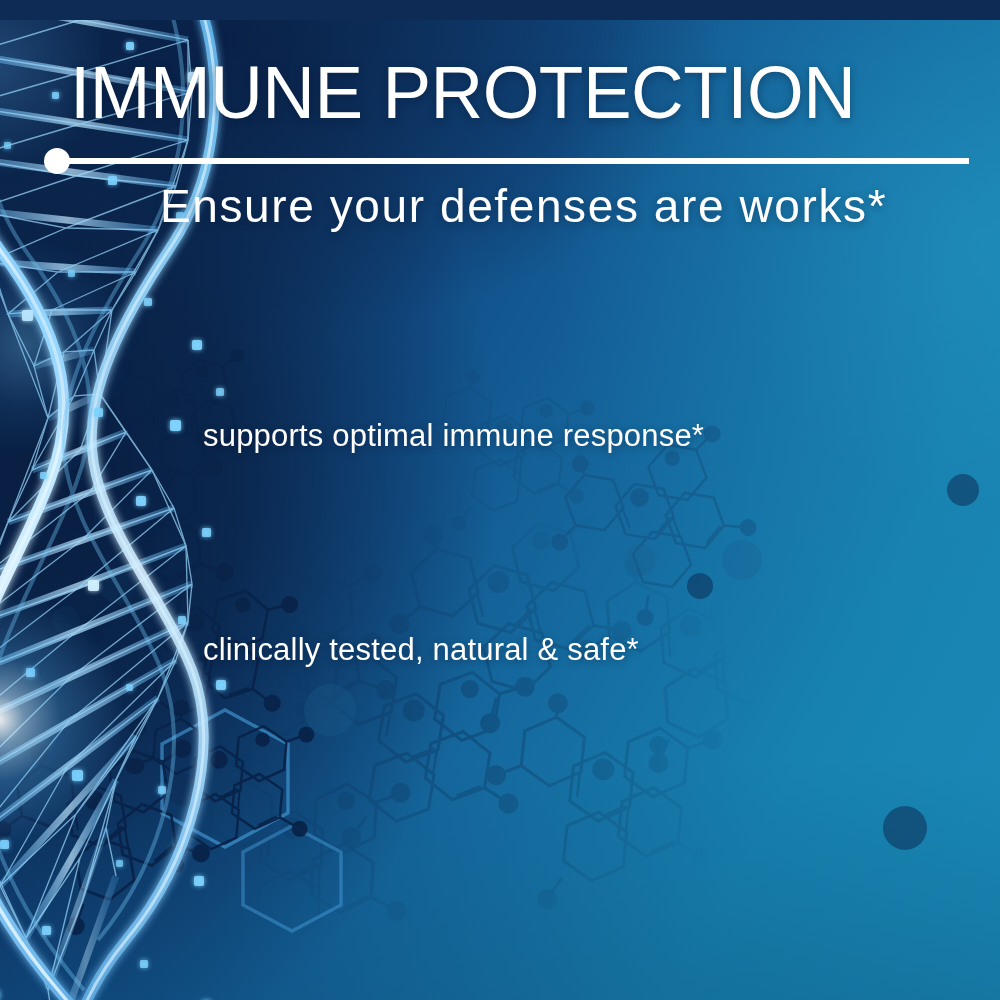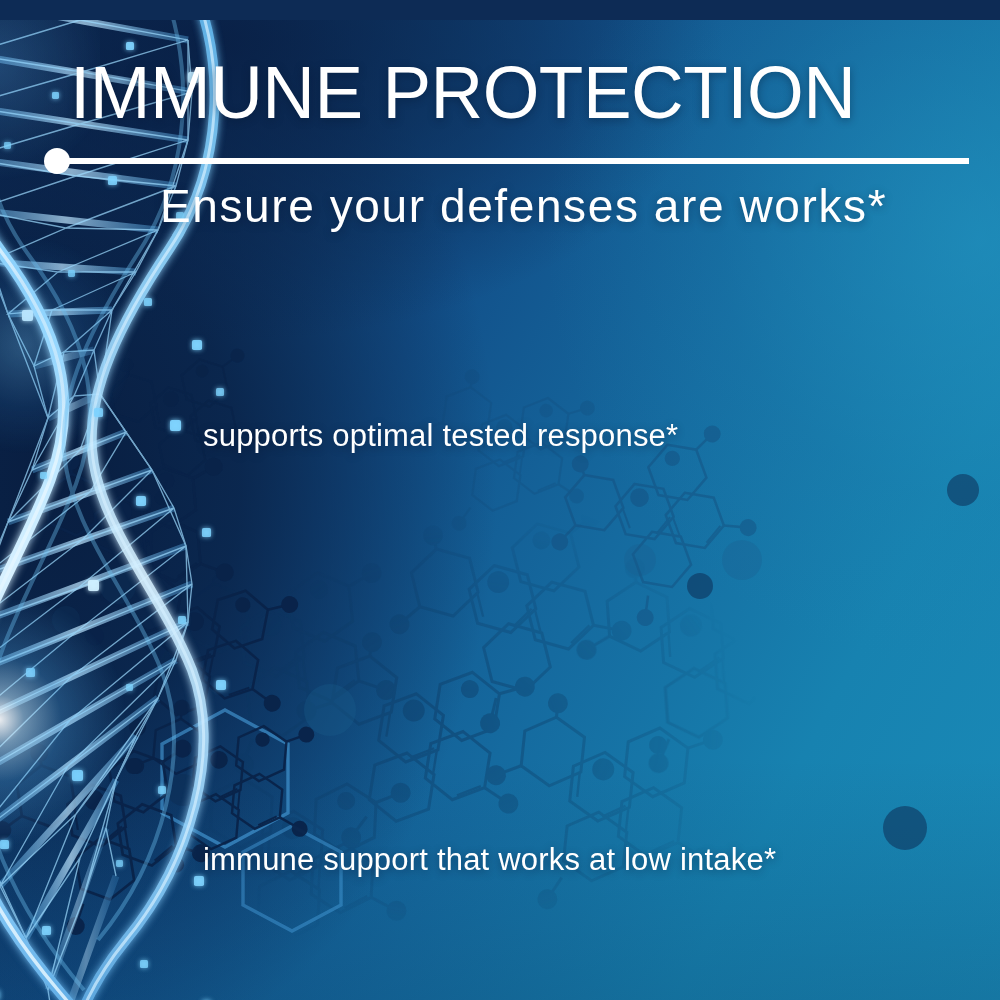--- a/index.html
+++ b/index.html
@@ -394,18 +394,18 @@
 
   <div class="title">IMMUNE PROTECTION</div>
 
   <div class="rule-wrap">
     <div class="rule-dot"></div>
     <div class="rule-line"></div>
   </div>
 
   <div class="subtitle">Ensure your defenses are works*</div>
 
-  <div class="bullet b1">supports optimal tested response*</div>
-
-
-  <div class="bullet b3">immune support that works at low intake*</div>
+  <div class="bullet b1">supports optimal immune response*</div>
+
+  <div class="bullet b2">clinically tested, natural &amp; safe*</div>
+
 
 </div>
 
 </body></html>

